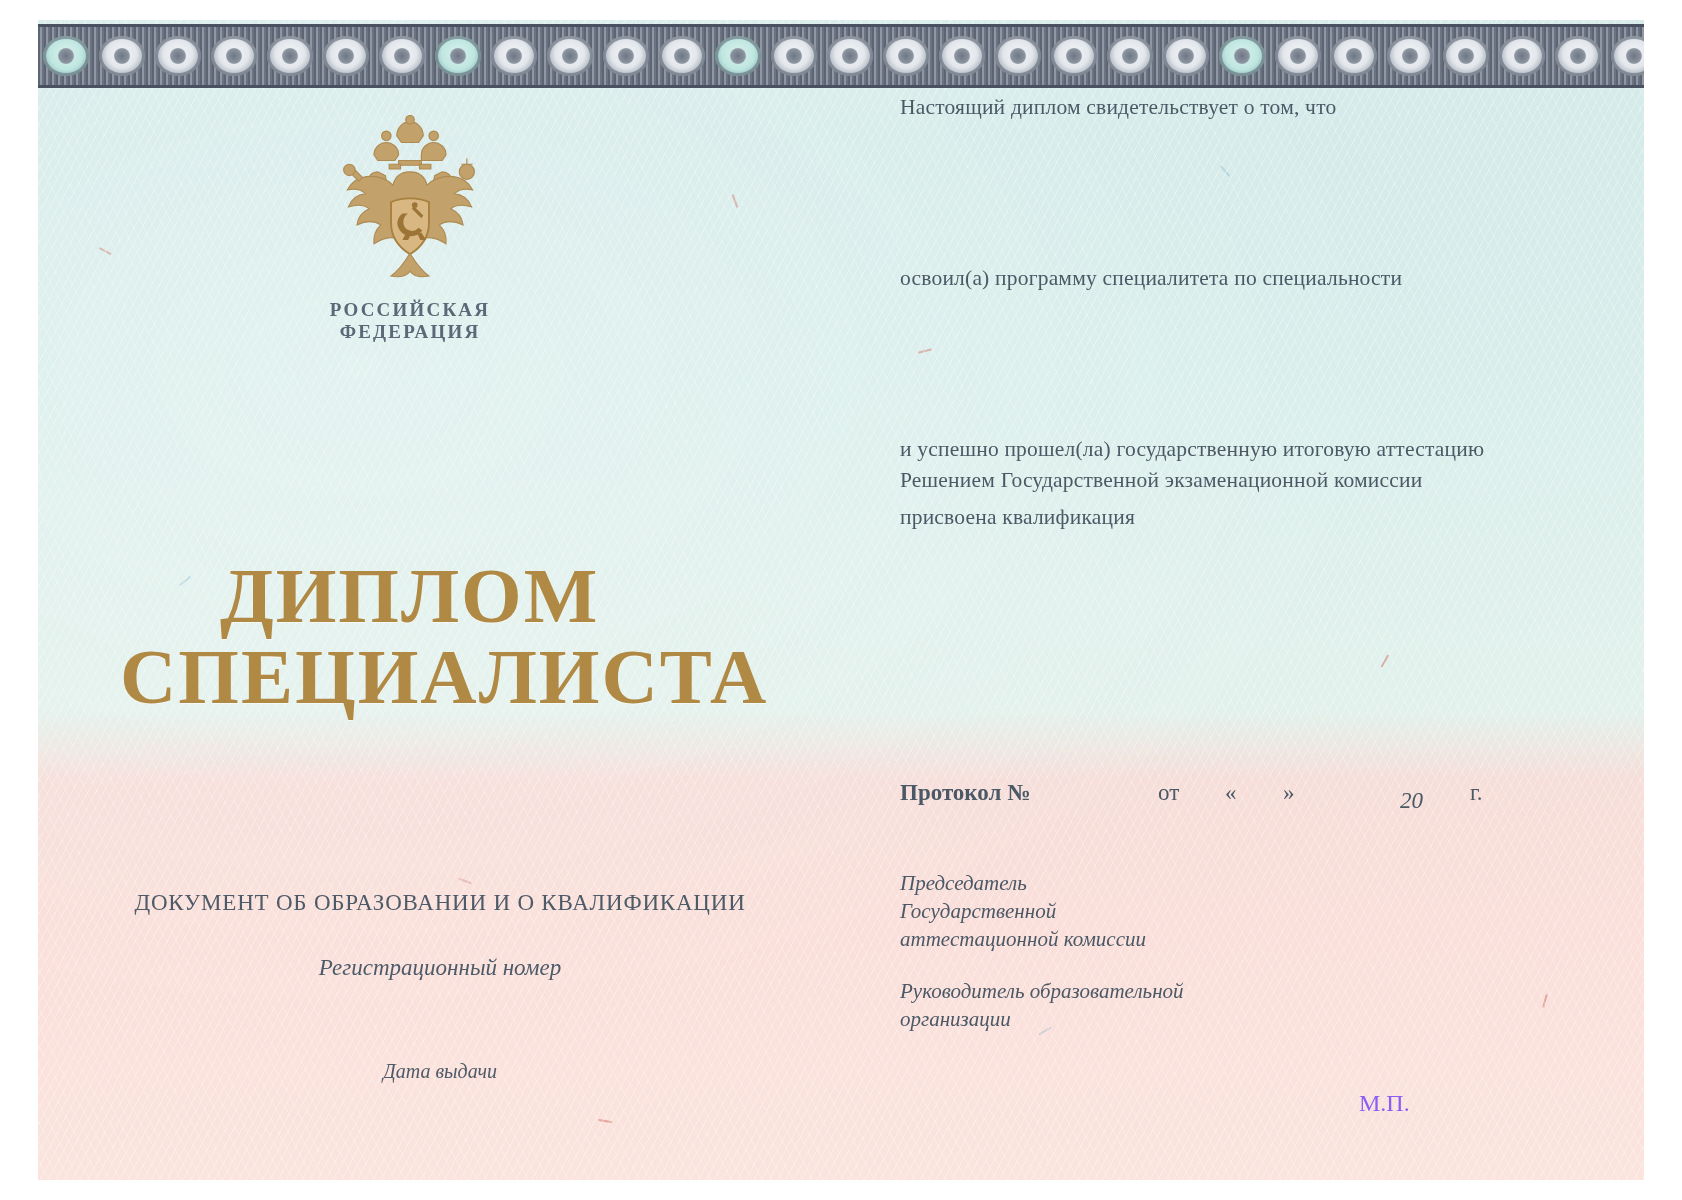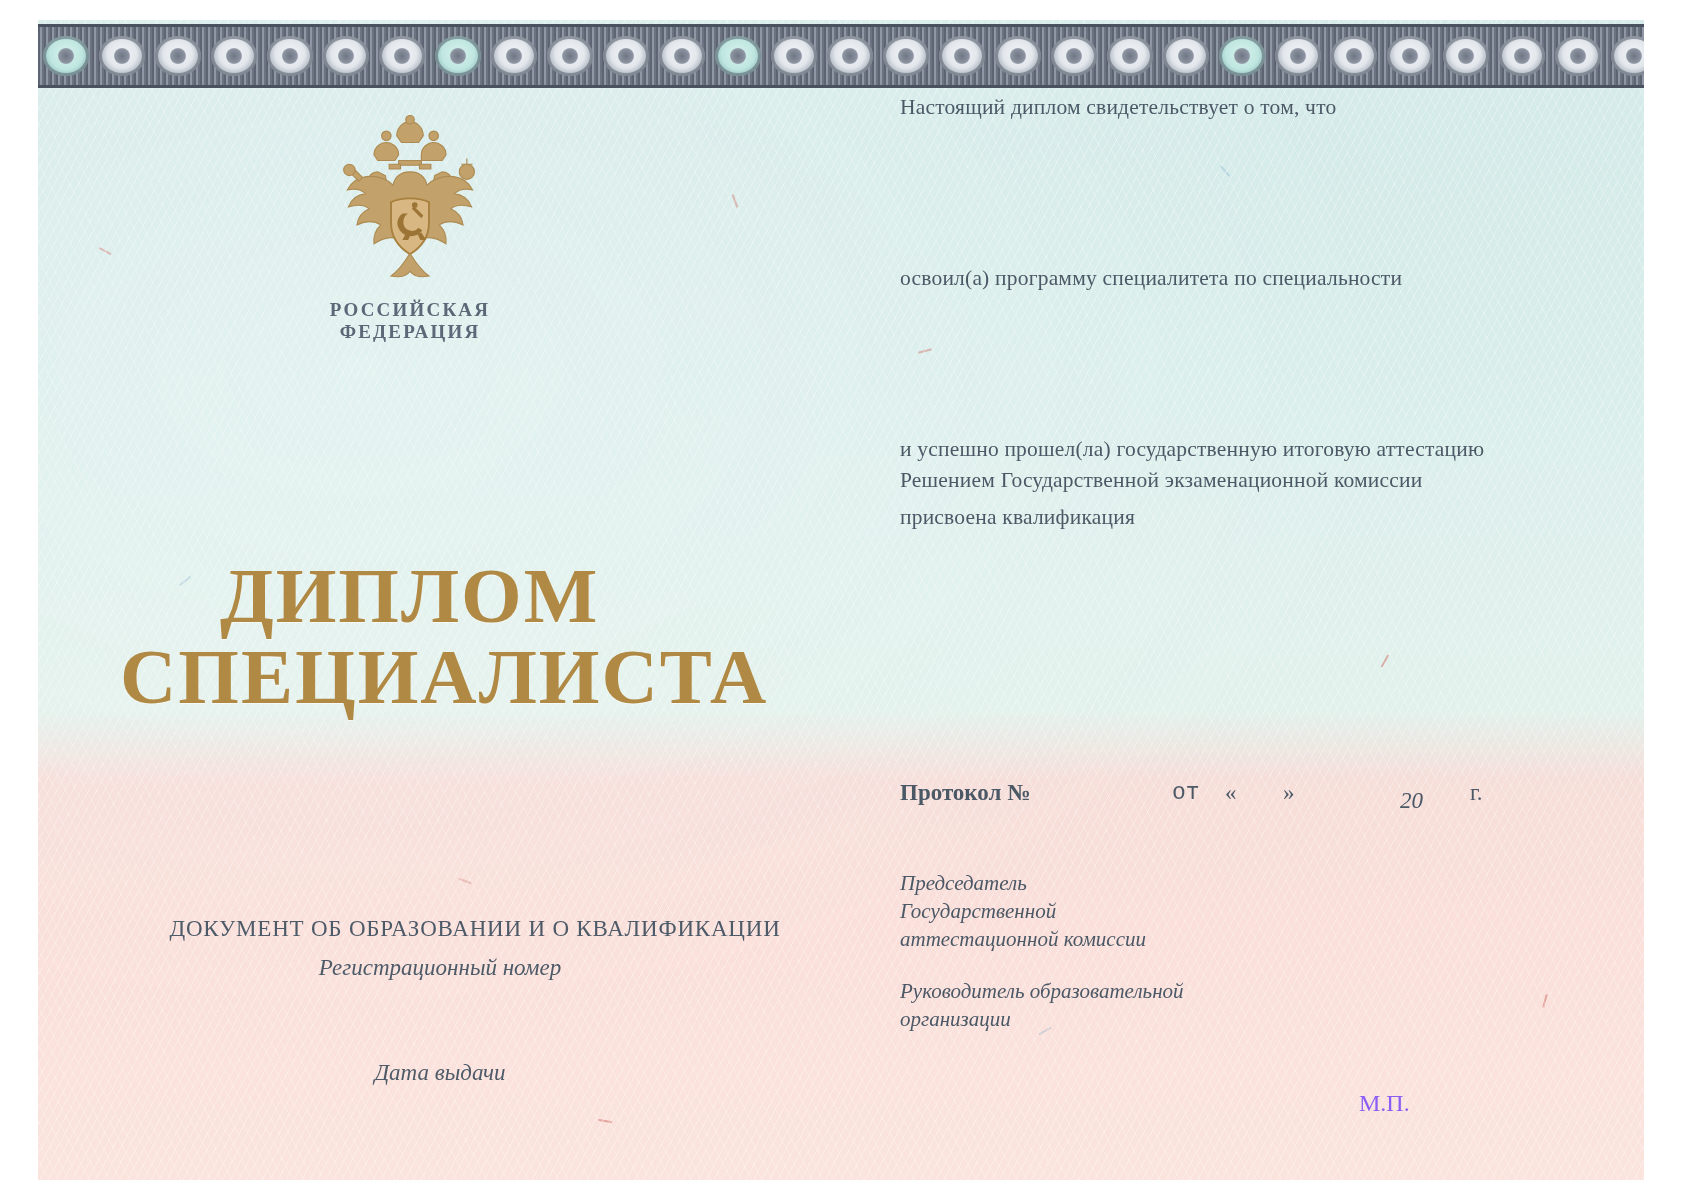--- a/index.html
+++ b/index.html
@@ -145,45 +145,44 @@
     letter-spacing: 2px;
     line-height: 1.04;
     text-shadow: 0 1px 0 rgba(255,255,255,.55);
   }
   .title-line.l1 { font-size: 78px; padding-left: 100px;}
   .title-line.l2 { font-size: 78px; }
 
   .doc-subtitle {
     position: absolute;
     left: 0;
-    top: 916px;
+    top: 890px;
     width: 880px;
     text-align: center;
     font-size: 23px;
     letter-spacing: .8px;
     color: #4d5a68;
-    margin-left: 35px;
   }
   .reg-number {
     position: absolute;
     left: 0;
     top: 955px;
     width: 880px;
     text-align: center;
     font-size: 23px;
     font-style: italic;
     color: #4d5a68;
   }
   .issue-date {
     position: absolute;
     left: 0;
     top: 1060px;
     width: 880px;
     text-align: center;
-    font-size: 23px;
+    font-size: 20px;
     font-style: italic;
     color: #4d5a68;
   }
 
   
   .right-col {
     position: absolute;
     left: 900px;
     top: 0;
     width: 700px;
@@ -199,21 +198,21 @@
 
   .protocol {
     position: absolute;
     left: 900px;
     top: 780px;
     width: 700px;
     font-size: 23px;
     color: #4b5866;
   }
   .protocol .p-no { position: absolute; left: 0; top: 0; font-weight: bold; }
-  .protocol .p-ot { position: absolute; left: 272px; top: 0; font-family: Liberation Mono, monospace; }
+  .protocol .p-ot { position: absolute; left: 258px; top: 0; }
   .protocol .p-q1 { position: absolute; left: 325px; top: 0; }
   .protocol .p-q2 { position: absolute; left: 383px; top: 0; }
   .protocol .p-20 { position: absolute; left: 500px; top: 8px; font-style: italic; }
   .protocol .p-g  { position: absolute; left: 570px; top: 0; }
 
   .sign-block {
     position: absolute;
     left: 900px;
     font-size: 21px;
     font-style: italic;

